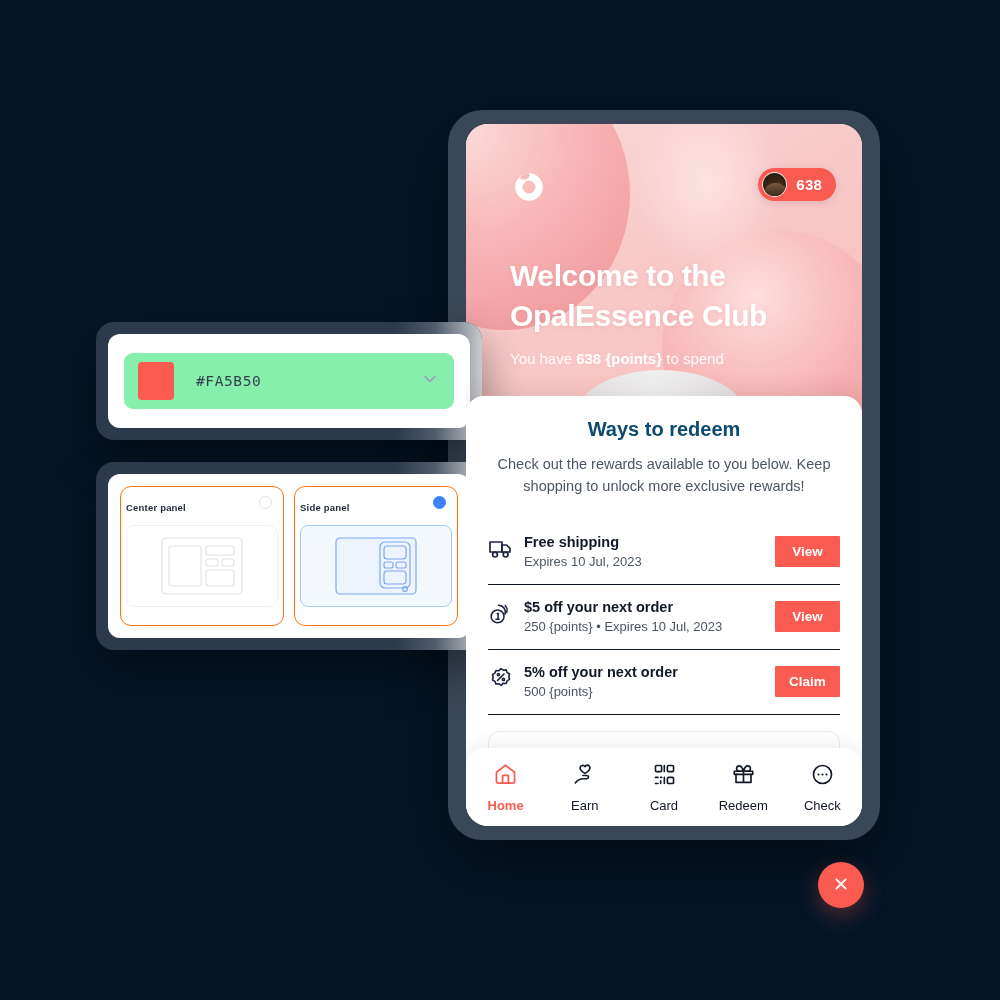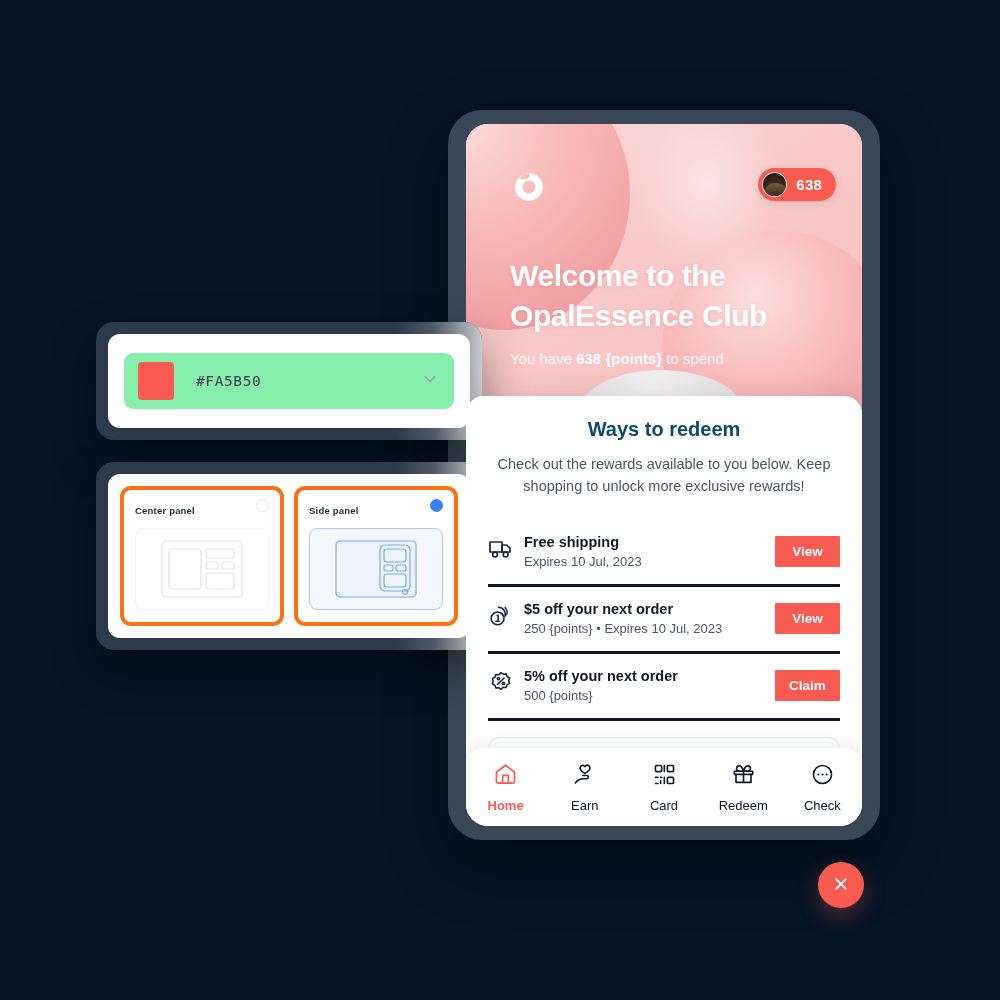--- a/index.html
+++ b/index.html
@@ -110,21 +110,21 @@
     font-size: 20px; font-weight: 700; color: #0c4a6e;
   }
   .sheet-desc {
     margin: 13px 26px 0; text-align: center;
     font-size: 14.5px; line-height: 1.5; color: #4b5563;
   }
   .rewards { margin: 22px 22px 0; }
   .reward {
     display: flex; align-items: center;
     padding: 14px 0 15px;
-    border-bottom: 3px solid #0f172a;
+    border-bottom: 1px solid #0f172a;
   }
   .r-icon { width: 36px; flex: none; color: #1f2540; }
   .r-text { flex: 1; min-width: 0; padding-right: 8px; }
   .r-name { font-size: 14.5px; font-weight: 700; color: #111827; }
   .r-meta { margin-top: 4px; font-size: 13px; color: #4b5563; }
   .r-btn {
     flex: none; width: 65px; height: 31px;
     background: #fa5b50; color: #fff; border: none; border-radius: 1px;
     font-family: inherit; font-size: 13.5px; font-weight: 700; cursor: pointer;
   }
@@ -181,22 +181,22 @@
   .hexval {
     flex: 1; font-family: "DejaVu Sans Mono", monospace;
     font-size: 14.5px; color: #374151; letter-spacing: .6px;
   }
   .chev { flex: none; color: #9aa3af; }
 
   #panel-layout { left: 96px; top: 462px; width: 386px; height: 188px; }
   #panel-layout .panel-inner { padding: 12px; align-items: stretch; }
   .layout-opts { display: flex; gap: 10px; width: 100%; }
   .opt {
-    flex: 1; border: 4px solid #f97316; border-radius: 11px;
-    padding: 10px 11px; position: relative; cursor: pointer;
+    flex: 1; border: 1px solid #f97316; border-radius: 11px;
+    padding: 10px 5px; position: relative; cursor: pointer;
   }
   .opt-label { font-size: 9.5px; font-weight: 700; color: #1f2937; letter-spacing: .2px; }
   .radio {
     position: absolute; right: 11px; top: 9px;
     width: 13px; height: 13px; border-radius: 50%;
     border: 1.5px solid #dfe3e9; background: #fff;
   }
   .opt.selected .radio { background: #3b82f6; border-color: #3b82f6; }
   .thumb {
     margin-top: 10px; height: 82px; border-radius: 8px;

